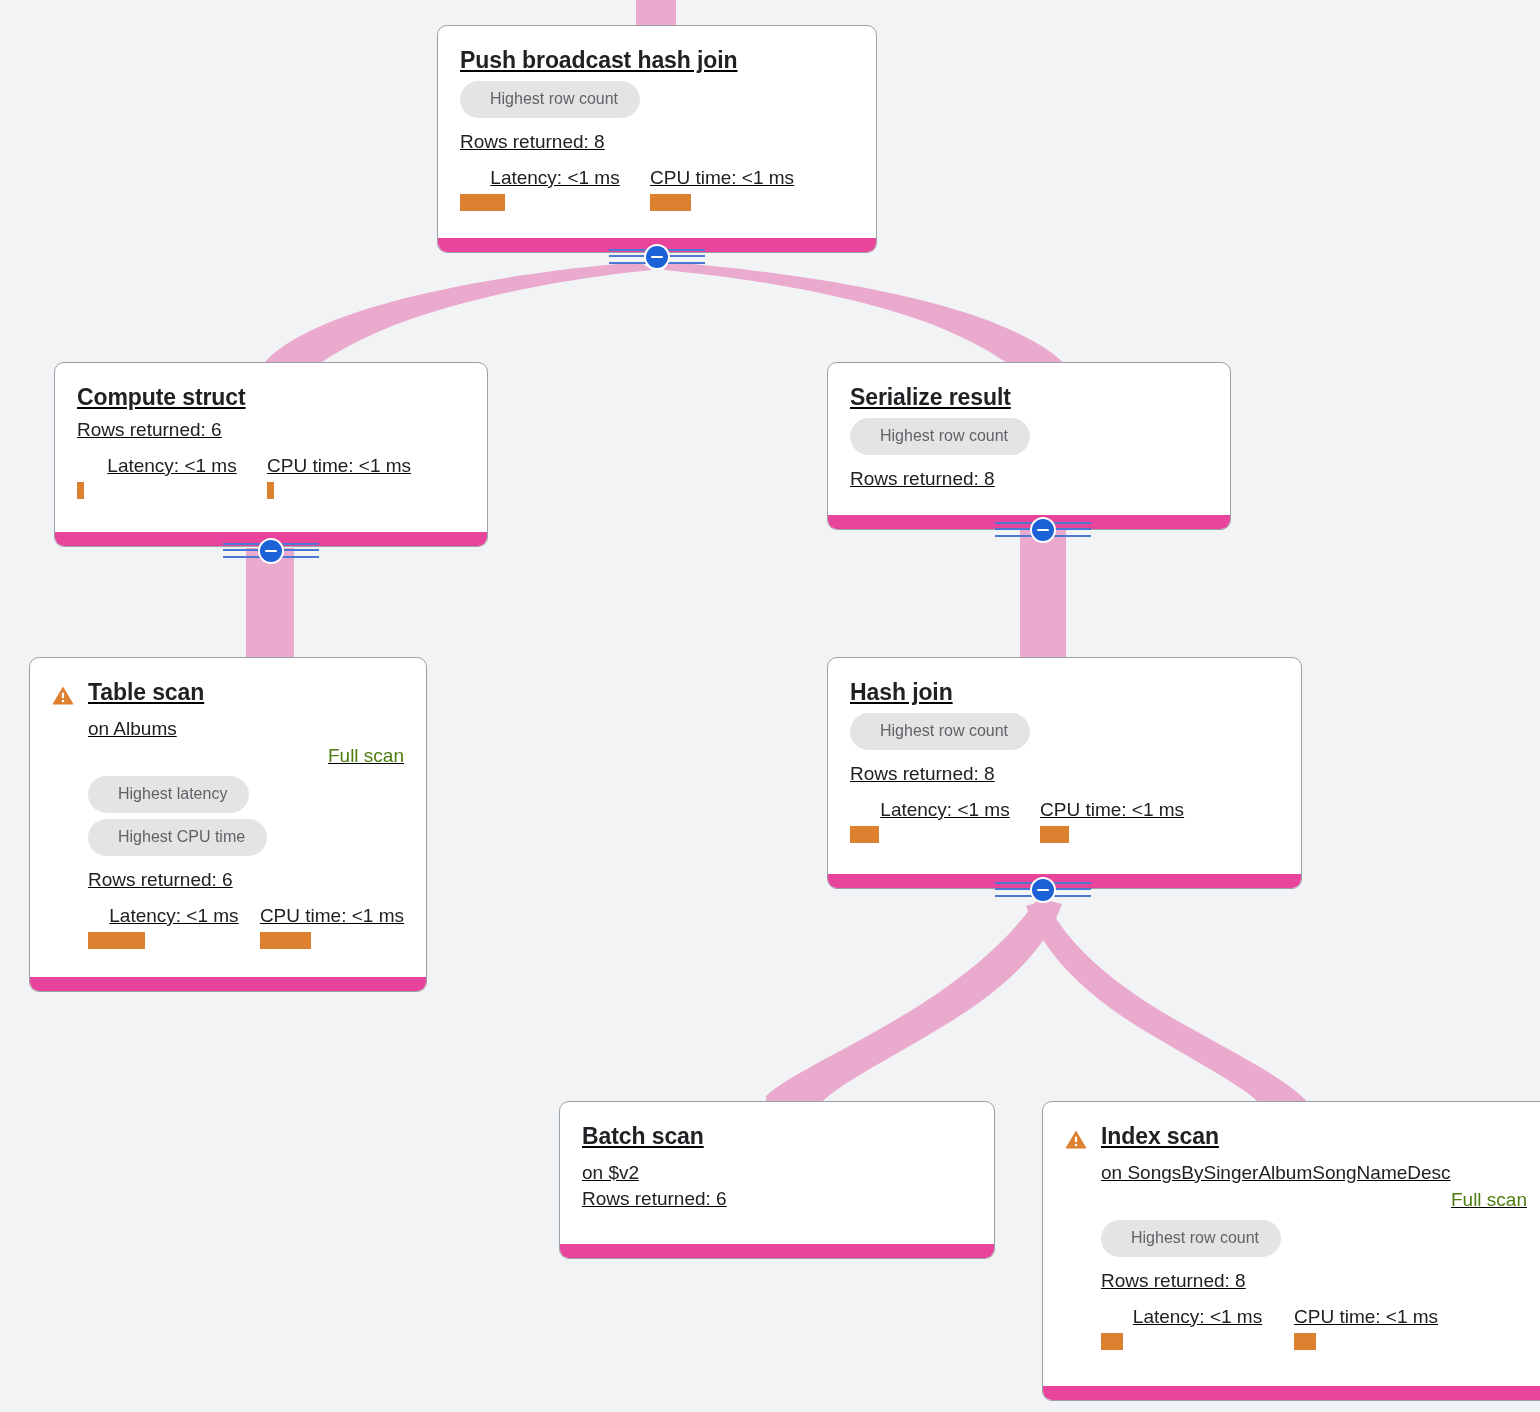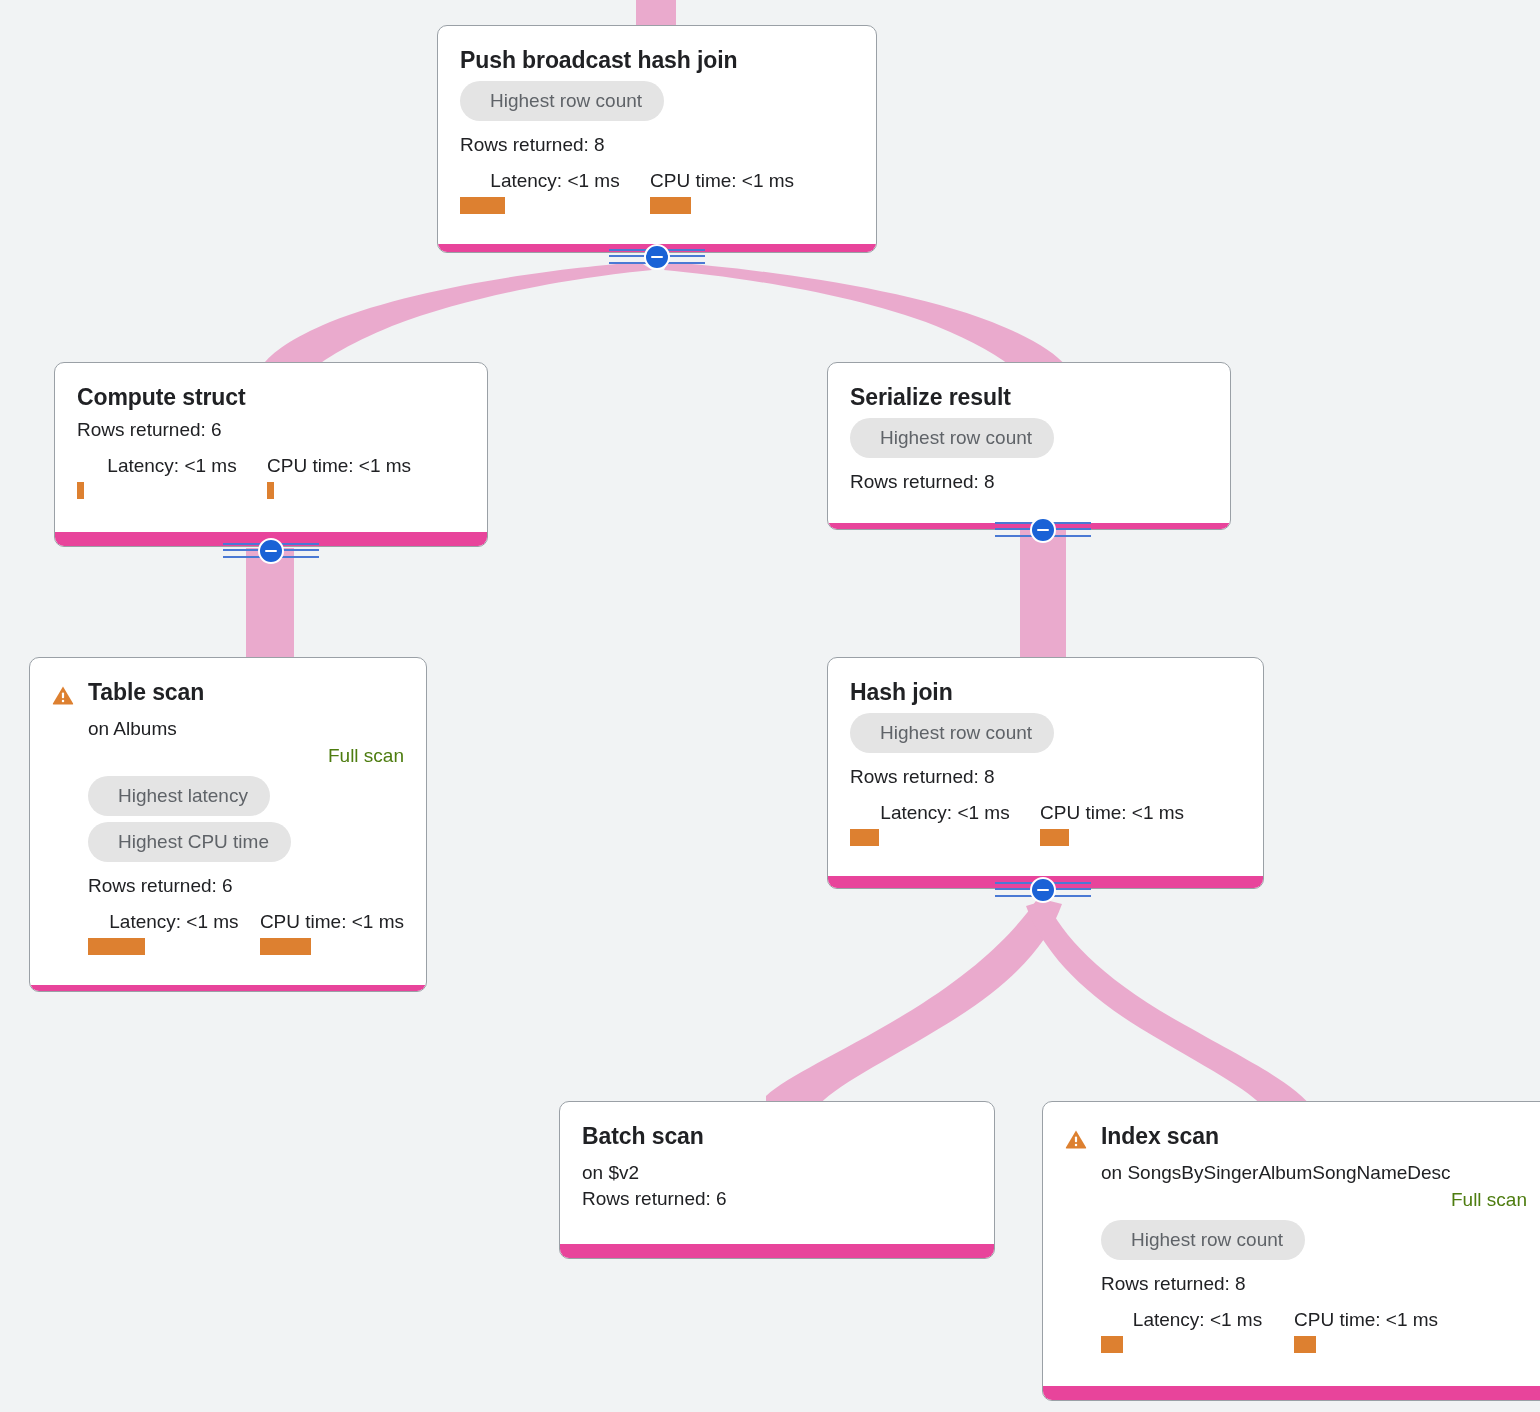--- a/index.html
+++ b/index.html
@@ -35,23 +35,24 @@
     background: #ffffff;
     border: 1px solid #9aa0a6;
     border-radius: 10px;
     display: flex;
     flex-direction: column;
     overflow: hidden;
     z-index: 5;
   }
   .node-body {
     flex: 1 1 auto;
-    padding: 20px 22px 30px 22px;
+    padding: 20px 22px 24px 22px;
     display: flex;
     flex-direction: column;
+    text-decoration: underline;
   }
   .node-head {
     display: flex;
     align-items: flex-start;
     gap: 14px;
   }
   .warn-icon {
     flex: 0 0 auto;
     width: 22px;
     height: 22px;
@@ -78,21 +79,21 @@
     color: #4d7c0f;
     line-height: 1.45;
     white-space: nowrap;
     text-align: right;
   }
   .badges { margin-top: 6px; }
   .badge {
     display: inline-block;
     background: #e4e4e4;
     color: #5f6368;
-    font-size: 19px;
+    font-size: 16px;
     line-height: 1;
     padding: 10px 22px 11px 30px;
     border-radius: 20px;
     margin-bottom: 6px;
     white-space: nowrap;
   }
   .rows {
     font-size: 19px;
     color: #202124;
     margin-top: 7px;
@@ -328,21 +329,21 @@
               <div class="metric-label">CPU time: &lt;1 ms</div>
               <div class="metric-bar" style="width:51px;"></div>
             </div>
           </div>
         </div>
       </div>
     </div>
     <div class="node-footer"></div>
   </div>
 
-  <div class="node" style="left:827px; top:657px; width:437px; height:232px;">
+  <div class="node" style="left:827px; top:657px; width:475px; height:232px;">
     <div class="node-body">
       <div class="node-head">
         <div class="head-text">
           <div class="node-title">Hash join</div>
         </div>
       </div>
       <div class="badges">
         <span class="badge">Highest row count</span>
       </div>
       <div class="rows">Rows returned: 8</div>

